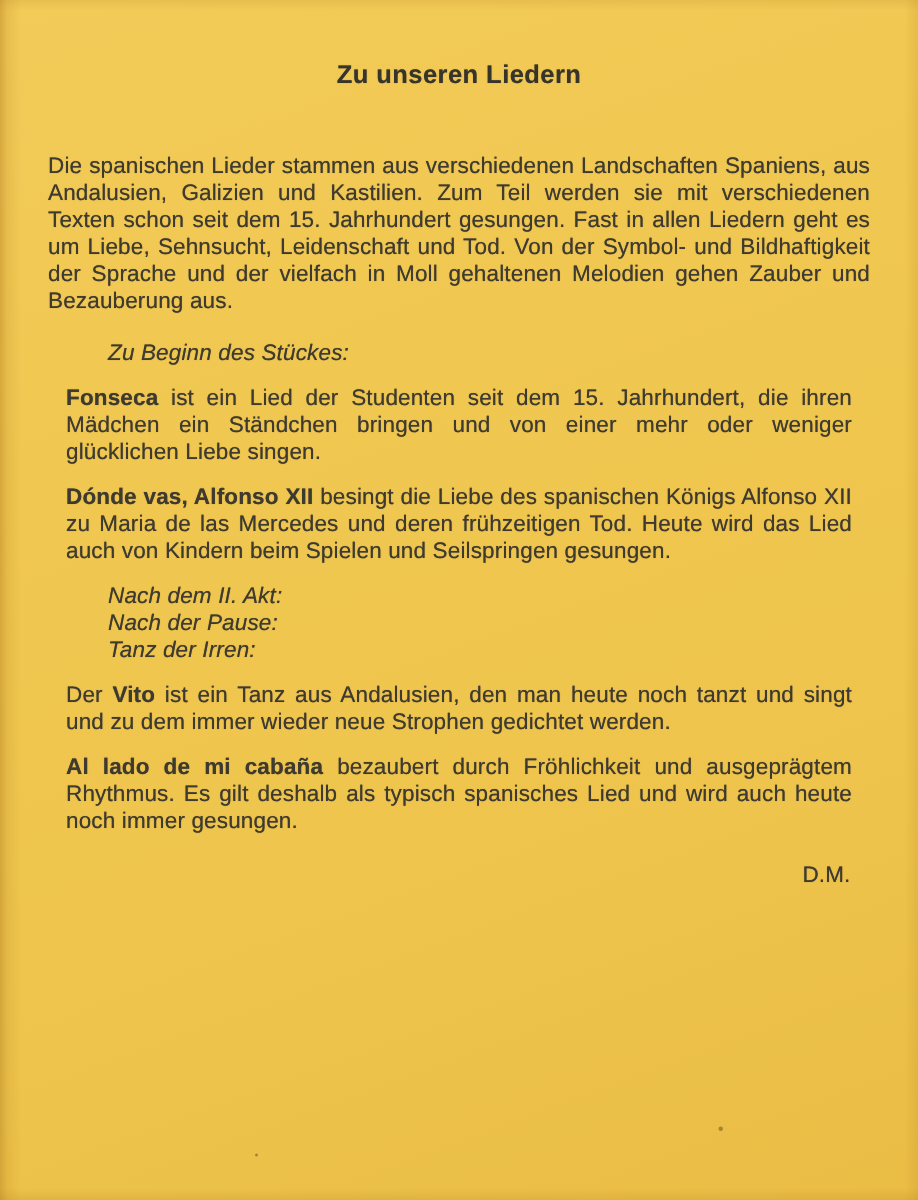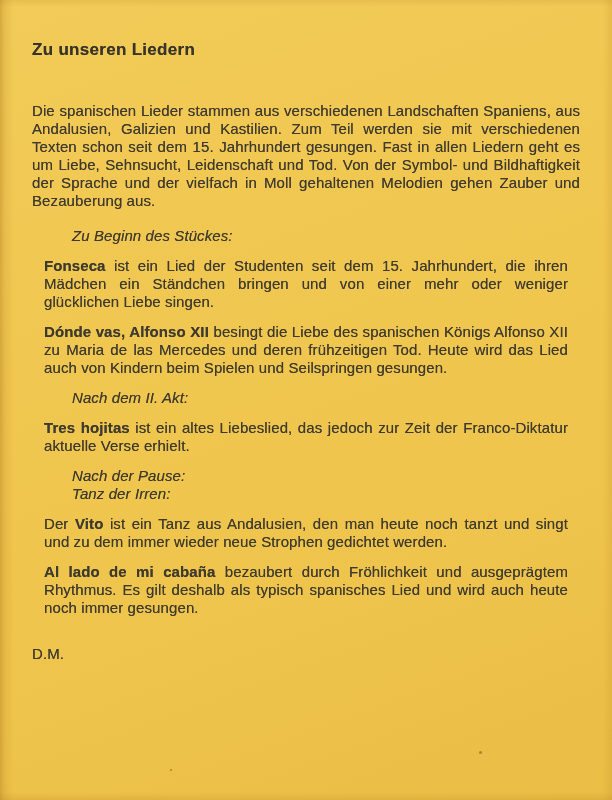--- a/index.html
+++ b/index.html
@@ -24,21 +24,21 @@
       linear-gradient(270deg, rgba(170,115,25,0.16) 0px, rgba(170,115,25,0.0) 9px),
       linear-gradient(180deg, rgba(170,115,25,0.14) 0px, rgba(170,115,25,0.0) 7px),
       linear-gradient(0deg, rgba(170,115,25,0.18) 0px, rgba(170,115,25,0.0) 8px),
       linear-gradient(160deg, #f2cb58 0%, #f0c750 35%, #eec44c 70%, #eabd45 100%);
   }
   .title {
     margin: 0;
     font-size: 17px;
     line-height: 20px;
     font-weight: 700;
-    text-align: left;
+    text-align: center;
     letter-spacing: 0.3px;
     color: #37342b;
   }
   .intro {
     margin: 42px 0 0 0;
     text-align: justify;
   }
   .list-heading {
     margin: 17px 0 0 0;
     font-weight: 700;
@@ -52,22 +52,22 @@
   .song-desc {
     margin: 12px;
     text-align: justify;
   }
   .song-name { font-weight: 700; }
   .closing {
     margin: 18px 0 0 0;
     text-align: justify;
   }
   .signature {
-    margin: 28px 13px 0 0;
-    text-align: left;
+    margin: 18px 13px 0 0;
+    text-align: right;
   }
   .speck {
     position: absolute;
     border-radius: 50%;
     background: rgba(110,82,28,0.55);
   }
   .speck-1 { left: 479px; top: 751px; width: 3px; height: 3px; }
   .speck-2 { left: 170px; top: 769px; width: 2px; height: 2px; }
 </style>
 </head>
@@ -81,21 +81,20 @@
 
 
   <div class="songs">
 
     <div class="song-label">Zu Beginn des Stückes:</div>
     <p class="song-desc"><span></span><span class="song-name">Fonseca</span><span> ist ein Lied der Studenten seit dem 15. Jahrhundert, die ihren Mädchen ein Ständchen bringen und von einer mehr oder weniger glücklichen Liebe singen.</span></p>
 
     <p class="song-desc"><span></span><span class="song-name">Dónde vas, Alfonso XII</span><span> besingt die Liebe des spanischen Königs Alfonso XII zu Maria de las Mercedes und deren frühzeitigen Tod. Heute wird das Lied auch von Kindern beim Spielen und Seilspringen gesungen.</span></p>
 
     <div class="song-label">Nach dem II. Akt:</div>
-    <p class="song-desc"><span></span><span class="song-name">Tres hojitas</span><span> ist ein altes Liebeslied, das jedoch zur Zeit der Franco-Diktatur aktuelle Verse erhielt.</span></p>
 
     <div class="song-label">Nach der Pause:</div>
 
     <div class="song-label">Tanz der Irren:</div>
     <p class="song-desc"><span>Der </span><span class="song-name">Vito</span><span> ist ein Tanz aus Andalusien, den man heute noch tanzt und singt und zu dem immer wieder neue Strophen gedichtet werden.</span></p>
 
     <p class="song-desc"><span></span><span class="song-name">Al lado de mi cabaña</span><span> bezaubert durch Fröhlichkeit und ausgeprägtem Rhythmus. Es gilt deshalb als typisch spanisches Lied und wird auch heute noch immer gesungen.</span></p>
 
   </div>
 

